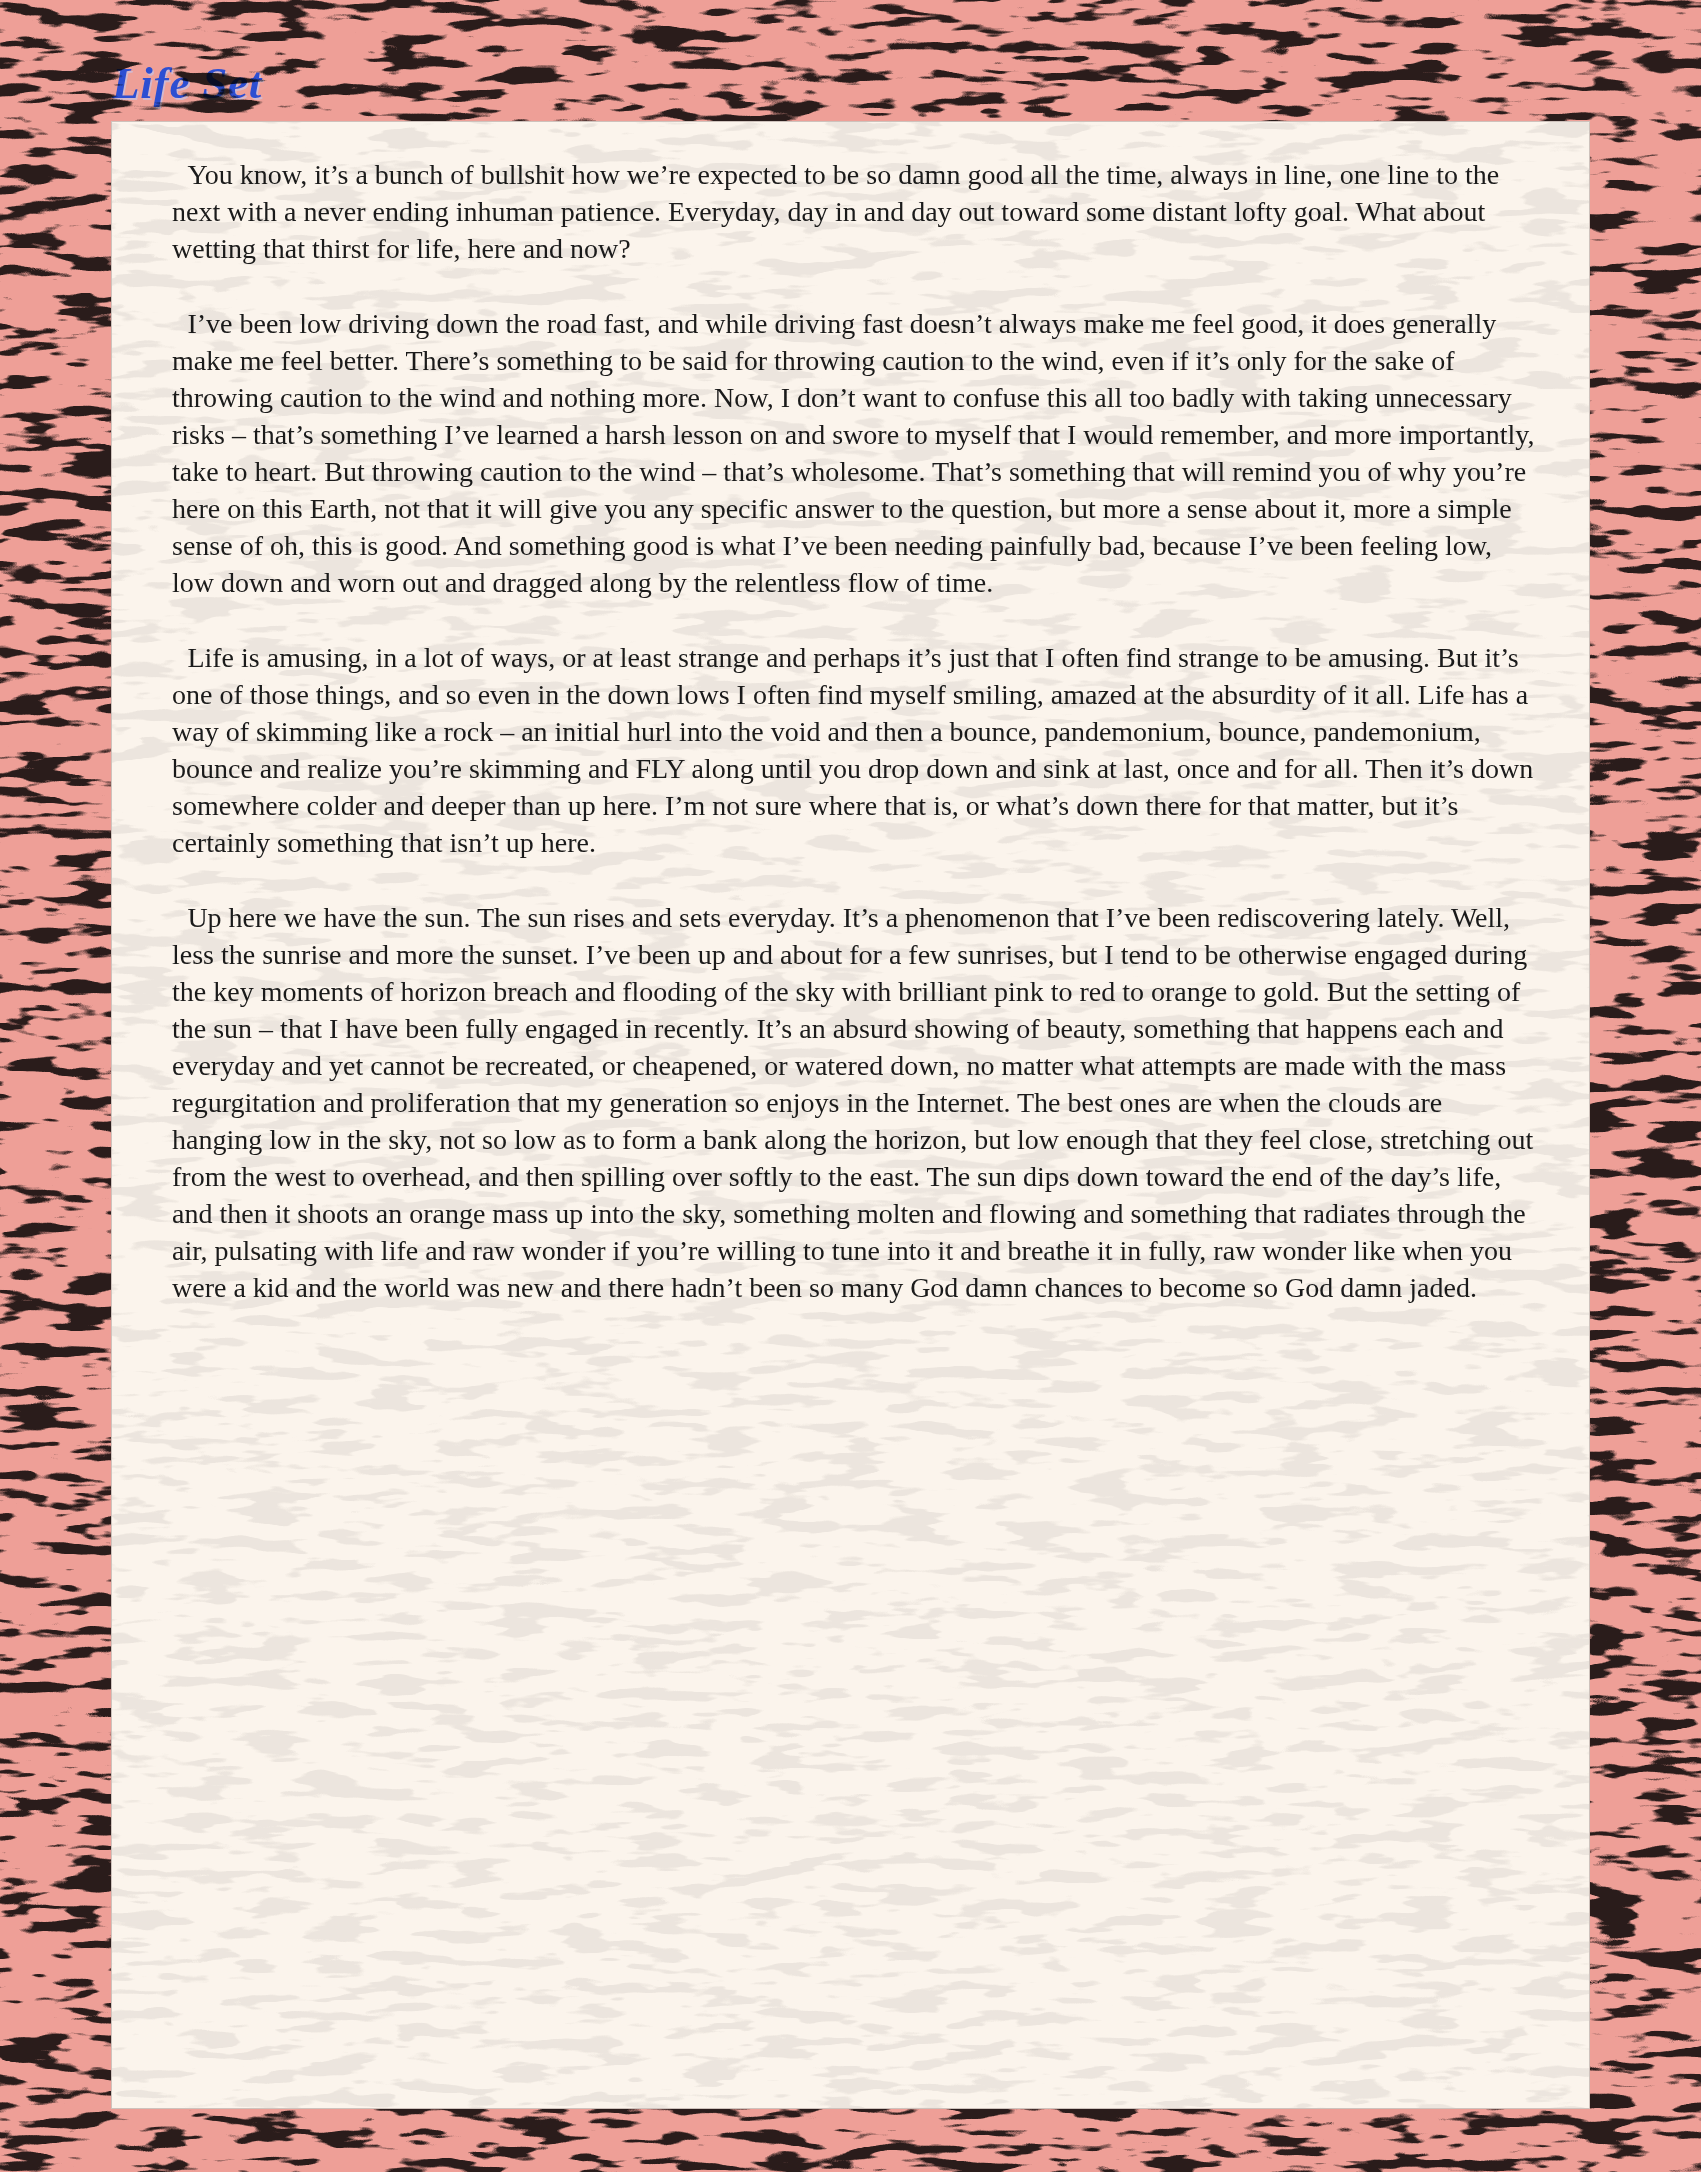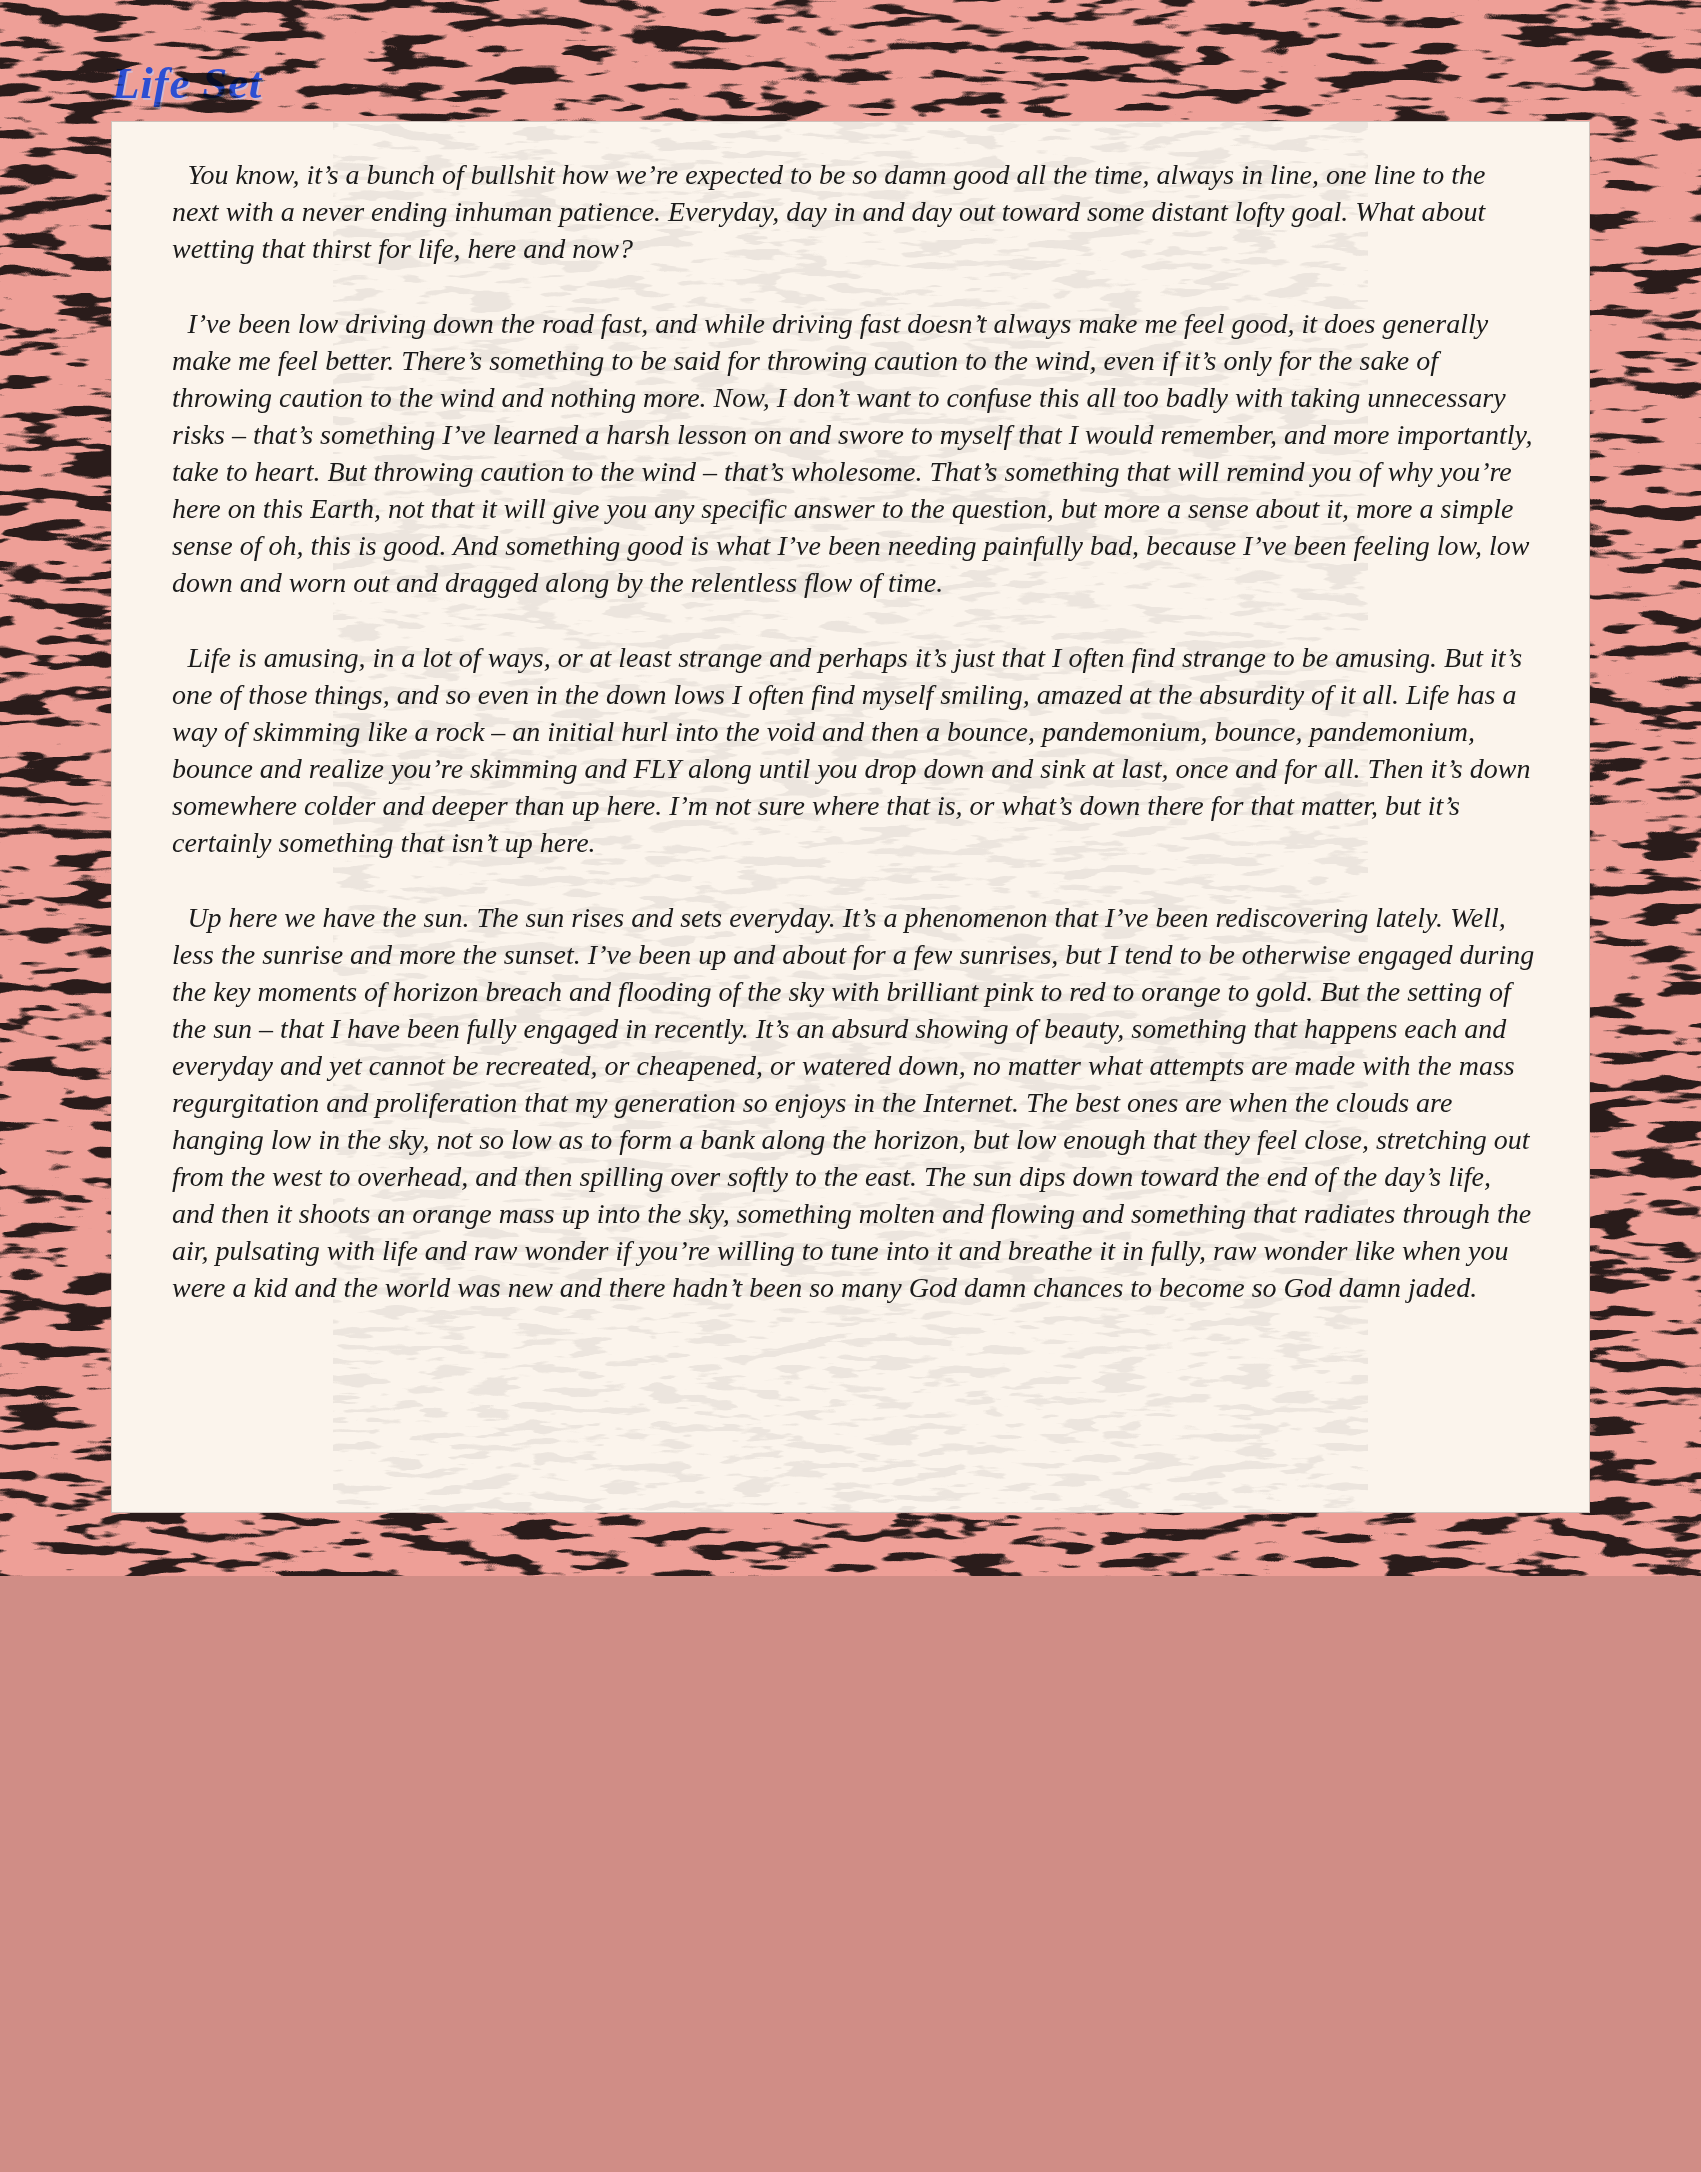--- a/index.html
+++ b/index.html
@@ -3,21 +3,21 @@
 <meta charset="utf-8">
 <style>
   html, body {
     margin: 0;
     padding: 0;
     background: #d08d86;
   }
   .page {
     position: relative;
     width: 1701px;
-    height: 1576px;
+    height: 2172px;
     overflow: hidden;
     background: var(--background, #ee9f97);
     font-family: "Liberation Serif", serif;
   }
   
   .title {
     position: absolute;
     left: 112px;
     top: 57px;
     margin: 0;
@@ -40,21 +40,20 @@
   .panel {
     position: absolute;
     left: 111px;
     right: 111px;
     top: 121px;
     bottom: 63px;
     z-index: 3;
     background: var(--panel, #fbf4ec);
     border: 0.8px solid rgba(70, 45, 45, 0.25);
     overflow: hidden;
-    font-style: italic;
   }
   .text {
     position: absolute;
     top: 34px;
     left: 60px;
     right: 52px;
     bottom: 28px;
     z-index: 1;
     font-size: 28px;
     line-height: 37px;

